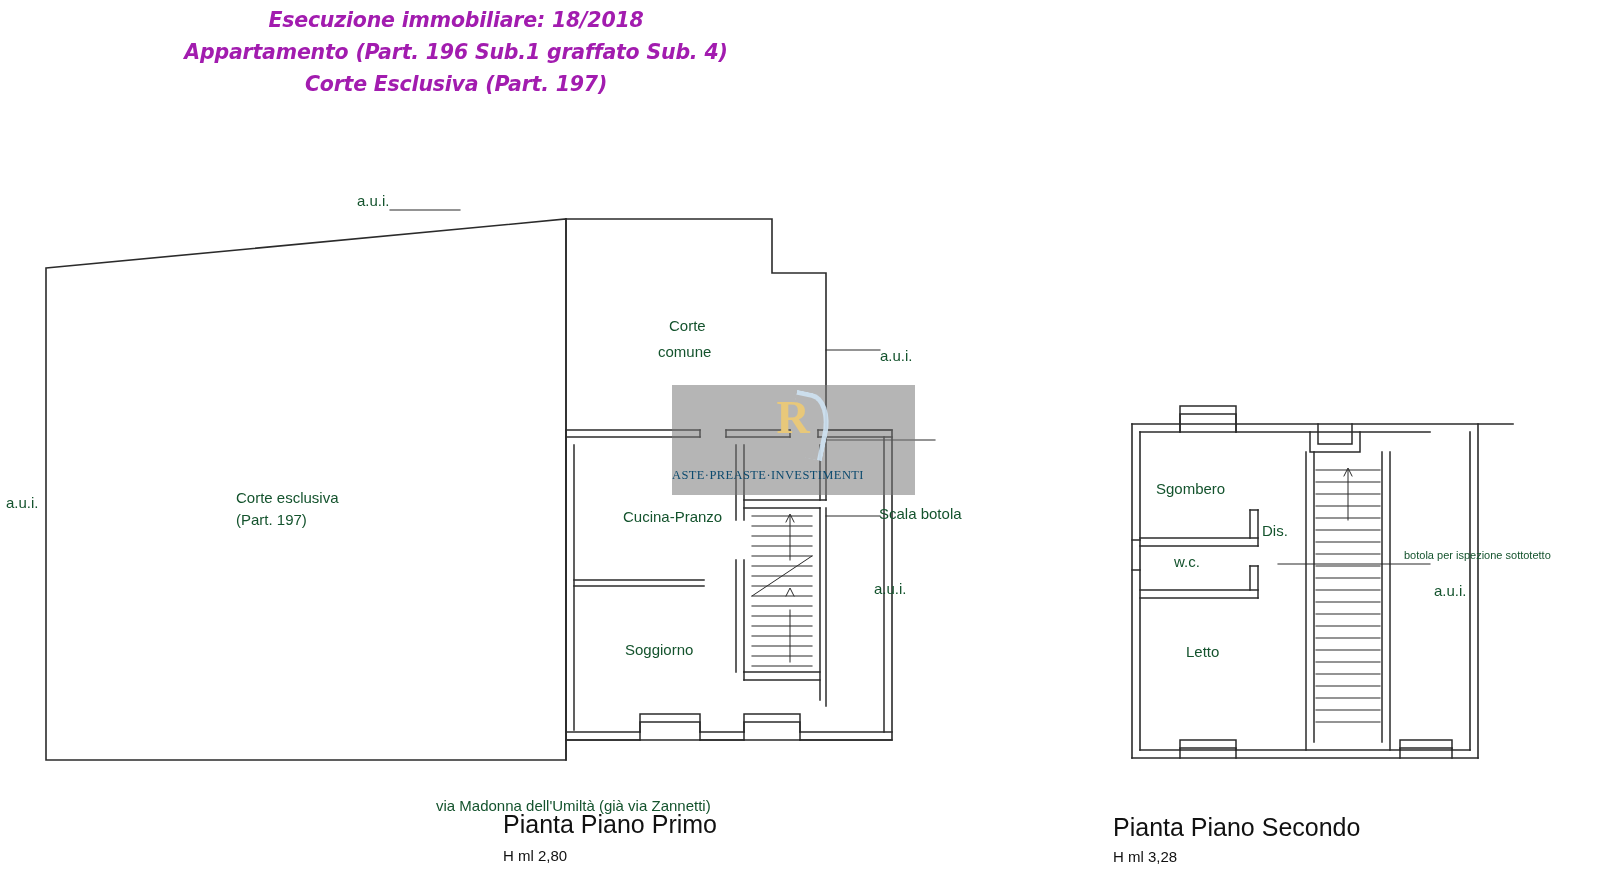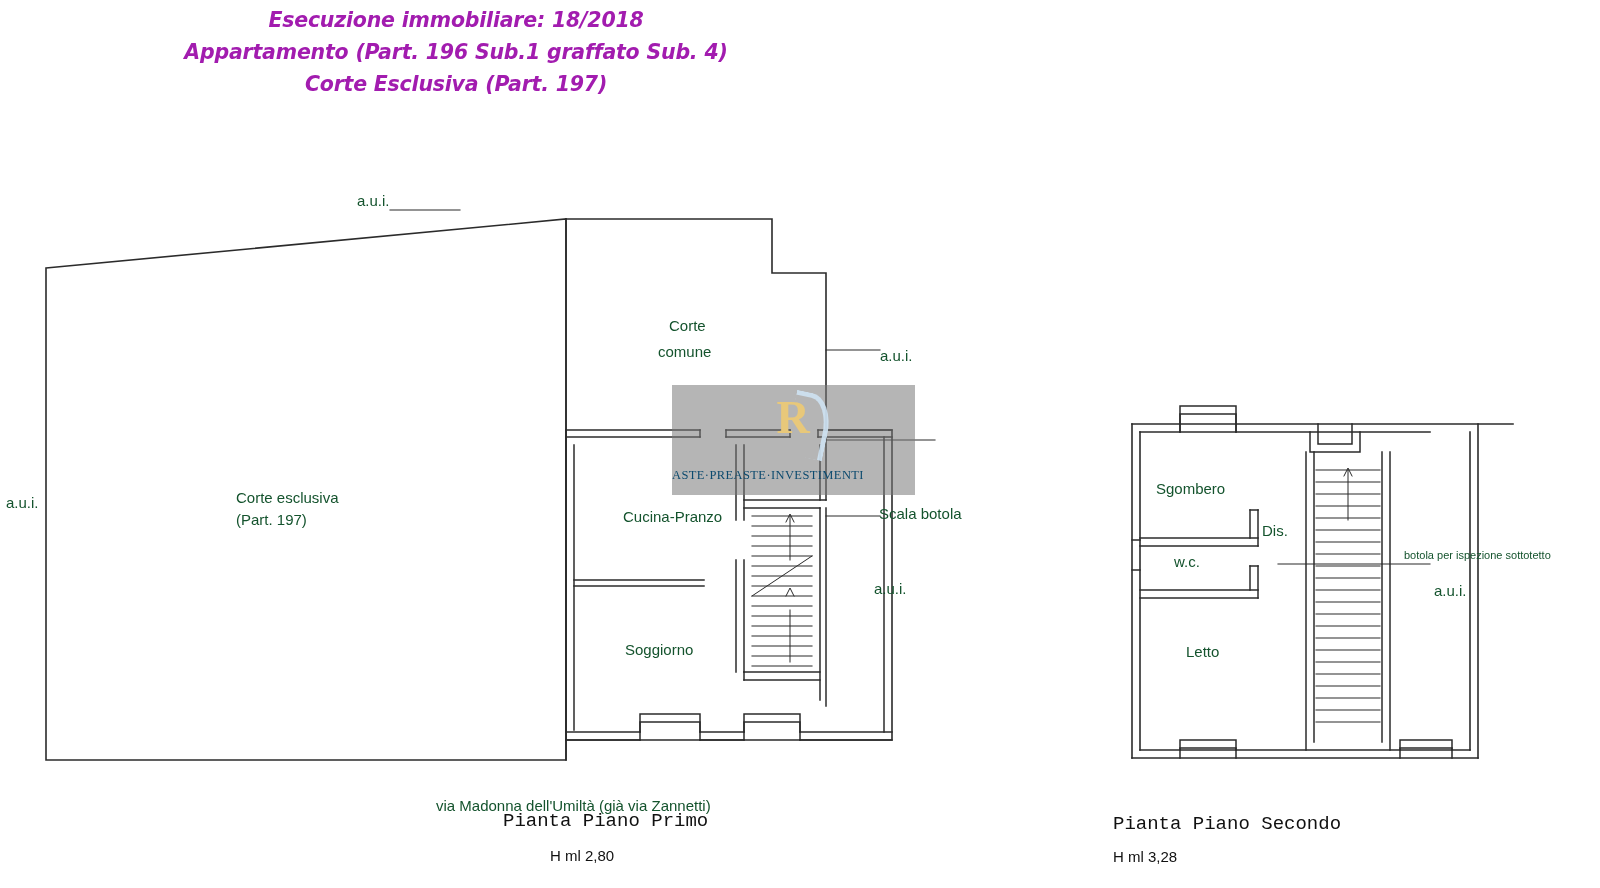--- a/index.html
+++ b/index.html
@@ -39,24 +39,24 @@
   .lbl {
     position: absolute;
     font-family: "Liberation Sans", sans-serif;
     font-size: 15px;
     color: #14532d;
     white-space: nowrap;
   }
   .lbl.xs { font-size: 11px; }
   .title-lbl {
     position: absolute;
-    font-size: 19px;
+    font-size: 25px;
     color: #111;
     white-space: nowrap;
-    font-family: Liberation Mono, monospace;
+    font-family: Liberation Sans, sans-serif;
   }
   .sub-lbl {
     position: absolute;
     font-size: 15px;
     color: #111;
     white-space: nowrap;
   }
 
   
   #plan-svg {
@@ -313,21 +313,21 @@
 
 <div class="lbl" style="left:669px; top:317px;">Corte</div>
 <div class="lbl" style="left:658px; top:343px;">comune</div>
 
 <div class="lbl" style="left:603px; top:508px;margin-left:20px;">Cucina-Pranzo</div>
 <div class="lbl" style="left:625px; top:641px;">Soggiorno</div>
 
 <div class="lbl" style="left:436px; top:761px;margin-top:36px;">via Madonna dell'Umiltà (già via Zannetti)</div>
 
 <div class="title-lbl" style="left:503px; top:810px;">Pianta Piano Primo</div>
-<div class="sub-lbl" style="left:503px; top:847px;margin-left:47px;">H ml 2,80</div>
+<div class="sub-lbl" style="left:503px; top:847px;">H ml 2,80</div>
 
 <div class="lbl" style="left:1156px; top:480px;">Sgombero</div>
 <div class="lbl" style="left:1262px; top:522px;">Dis.</div>
 <div class="lbl" style="left:1167px; top:553px;margin-left:7px;">w.c.</div>
 <div class="lbl" style="left:1186px; top:643px;">Letto</div>
 
 <div class="lbl xs" style="left:1404px; top:549px;">botola per ispezione sottotetto</div>
 <div class="lbl" style="left:1434px; top:582px;">a.u.i.</div>
 
 <div class="title-lbl" style="left:1113px; top:813px;">Pianta Piano Secondo</div>

